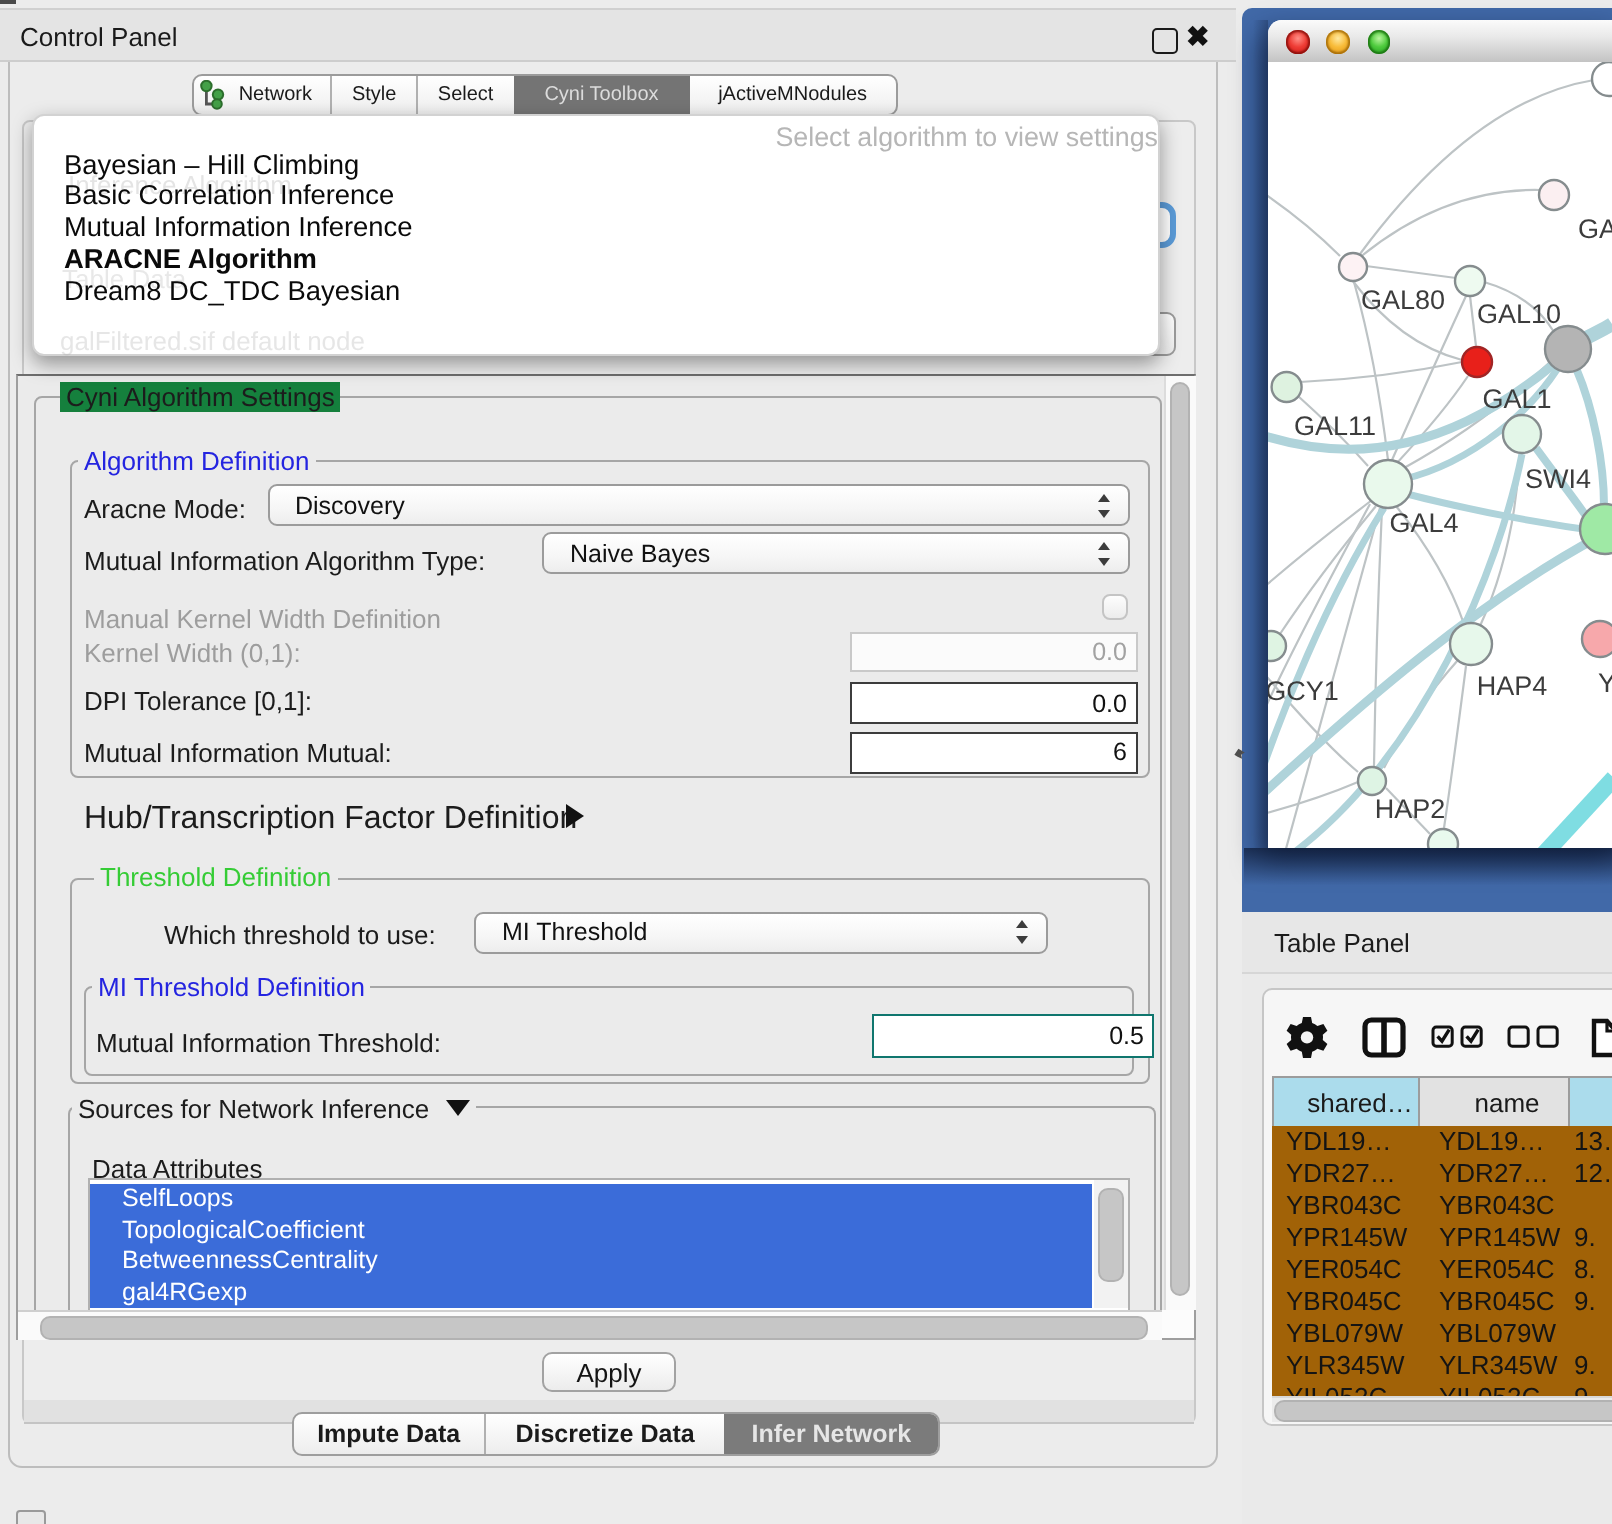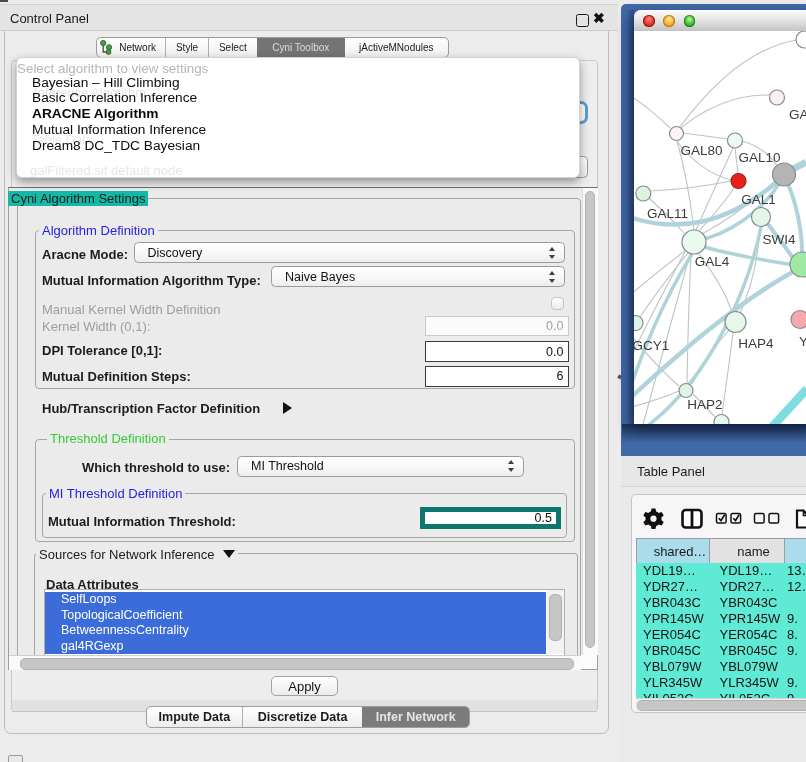--- a/index.html
+++ b/index.html
@@ -1,18 +1,18 @@
 <!DOCTYPE html>
 <html><head>
 <meta charset="utf-8">
 <style>
 html,body{margin:0;padding:0;width:806px;height:762px;background:#ececec;
   font-family:"Liberation Sans",sans-serif;overflow:hidden;position:relative}
 .abs{position:absolute}
-.lbl{position:absolute;font-size:13px;font-weight:bold;color:#1c1c1c;white-space:nowrap}
+.lbl{position:absolute;font-size:13px;font-weight:normal;color:#1c1c1c;white-space:nowrap}
 .glbl{position:absolute;font-size:13px;font-weight:normal;color:#9d9d9d;white-space:nowrap}
 .grp{position:absolute;border:1px solid #a6a6a6;border-radius:4px}
 .gcap{position:absolute;font-size:13px;color:#1c1c1c;background:#ececec;padding:0 3px;white-space:nowrap}
 .combo{position:absolute;border:1px solid #9b9b9b;border-radius:4.5px;
   background:linear-gradient(#ffffff,#f6f6f6 60%,#ededed);font-size:12.5px;color:#111;
   display:flex;align-items:center;padding-left:13px;box-sizing:border-box}
 .carr{position:absolute;right:8px;top:50%;transform:translateY(-50%);width:7px;height:14px}
 .carr:before,.carr:after{content:"";position:absolute;left:0;border-left:3.5px solid transparent;border-right:3.5px solid transparent}
 .carr:before{top:1px;border-bottom:4.5px solid #3c3c3c}
 .carr:after{bottom:1px;border-top:4.5px solid #3c3c3c}
@@ -133,21 +133,21 @@
 <rect x="129" y="9.5" width="9.6" height="9.6" rx="1.6"></rect>
 </g>
 <g stroke="#111" stroke-width="1.7" fill="none">
 <path d="M 78.8 14.2 L 81 16.6 L 84.6 10.8"></path>
 <path d="M 93.3 14.2 L 95.5 16.6 L 99.1 10.8"></path>
 </g>
 <path d="M 157 6.5 h 6.5 l 4.5 5 v 12 h -11 z" fill="#fff" stroke="#111" stroke-width="2.2"></path>
     <path d="M 163.5 6.5 v 5 h 4.5" fill="none" stroke="#111" stroke-width="1.6"></path>
 </svg>
 
-<div class="abs" style="left:635.5px;top:538px;width:170.5px;height:160px;background:#5eead4;overflow:hidden">
+<div class="abs" style="left:635.5px;top:538px;width:170.5px;height:160px;background:#a16207;overflow:hidden">
   <div class="abs" style="left:0;top:0;width:100%;height:24px;border-top:1px solid #9c9c9c;border-bottom:1px solid #9c9c9c;box-sizing:border-box">
     <div class="abs" style="left:0;top:0;width:74px;height:24px;background:#abdcec;border-left:1px solid #9c9c9c;border-right:1px solid #9c9c9c;box-sizing:border-box;display:flex;align-items:center;justify-content:center;padding-left:15px;font-size:13px;color:#1a1a1a">shared…</div>
     <div class="abs" style="left:74px;top:0;width:75px;height:24px;background:#e2e2e2;border-right:1px solid #9c9c9c;box-sizing:border-box;display:flex;align-items:center;justify-content:center;padding-left:14px;font-size:13px;color:#1a1a1a">name</div>
     <div class="abs" style="left:149px;top:0;width:22px;height:24px;background:#abdcec"></div>
   </div>
   <div class="abs" style="left:0;top:25px;width:100%;font-size:13px;color:#141414;line-height:16px">
     <div>
         <span style="position:absolute;left:7.5px">YDL19…</span>
         <span style="position:absolute;left:84px">YDL19…</span>
         <span style="position:absolute;left:151.5px">13…</span>
@@ -222,49 +222,49 @@
 
 <div class="abs" style="left:7.5px;top:187px;width:590px;height:483px;border:1px solid #9e9e9e;border-top-color:#6e6e6e;background:#ebebeb;box-sizing:border-box"></div>
 
 <div class="abs" style="left:581.5px;top:188px;width:15px;height:467px;background:#fafafa;border-left:1px solid #dcdcdc"></div>
 <div class="scthumb" style="left:584.5px;top:191px;width:8.5px;height:455px"></div>
 
 <div class="abs" style="left:8.5px;top:655px;width:572.5px;height:14px;background:#fafafa;border-top:1px solid #dcdcdc"></div>
 <div class="scthumb" style="left:20px;top:657.5px;width:552px;height:10px"></div>
 
 <div class="grp" style="left:17px;top:198px;width:561.5px;height:462px"></div>
-<div class="gcap" style="left:8px;top:190.5px;background:#14b8a6">Cyni Algorithm Settings</div>
+<div class="gcap" style="left:30px;top:190.5px;background:#15803d">Cyni Algorithm Settings</div>
 
 <div class="grp" style="left:35px;top:230px;width:538px;height:157px"></div>
 <div class="gcap" style="left:39px;top:223px;background:#ebebeb;color:#2424e0">Algorithm Definition</div>
 
 <div class="lbl" style="left:42px;top:247px">Aracne Mode:</div>
 <div class="combo" style="left:133.5px;top:242px;width:431.5px;height:21px">Discovery<span class="carr"></span></div>
 <div class="lbl" style="left:42px;top:273px">Mutual Information Algorithm Type:</div>
 <div class="combo" style="left:271px;top:266px;width:294px;height:21px">Naive Bayes<span class="carr"></span></div>
 <div class="glbl" style="left:42px;top:302px">Manual Kernel Width Definition</div>
 <div class="abs" style="left:550.5px;top:296.5px;width:11.5px;height:11.5px;background:linear-gradient(#fdfdfd,#ececec);border:1px solid #c4c4c4;border-radius:4px"></div>
 <div class="glbl" style="left:42px;top:318.5px">Kernel Width (0,1):</div>
 <div class="tfd" style="left:424.5px;top:315.5px;width:144px;height:20.5px;background:#fbfbfb;border:1px solid #c9c9c9">0.0</div>
 <div class="lbl" style="left:42px;top:343px">DPI Tolerance [0,1]:</div>
 <div class="tf" style="left:424.5px;top:341px;width:144px;height:21px;border:1.5px solid #3c3c3c">0.0</div>
-<div class="lbl" style="left:42px;top:368.5px">Mutual Definition Steps:</div>
+<div class="lbl" style="left:42px;top:368.5px">Mutual Information Mutual:</div>
 <div class="tf" style="left:424.5px;top:366px;width:144px;height:20.5px;border:1.5px solid #3c3c3c">6</div>
 
-<div class="lbl" style="left:42px;top:401px;font-size:13px">Hub/Transcription Factor Definition</div>
+<div class="lbl" style="left:42px;top:401px;font-size:16px">Hub/Transcription Factor Definition</div>
 <div class="abs" style="left:283px;top:402px;width:0;height:0;border-top:6px solid transparent;border-bottom:6px solid transparent;border-left:9px solid #111"></div>
 
 <div class="grp" style="left:35px;top:439px;width:538px;height:101px"></div>
 <div class="gcap" style="left:47px;top:431px;background:#ebebeb;color:#35cc35">Threshold Definition</div>
 <div class="lbl" style="left:82px;top:459.5px">Which threshold to use:</div>
 <div class="combo" style="left:237px;top:455.5px;width:287px;height:21px">MI Threshold<span class="carr"></span></div>
 <div class="grp" style="left:42px;top:493px;width:523px;height:43px"></div>
 <div class="gcap" style="left:46px;top:485.5px;background:#ebebeb;color:#2424e0">MI Threshold Definition</div>
 <div class="lbl" style="left:48px;top:513.5px">Mutual Information Threshold:</div>
-<div class="tf" style="left:420px;top:506.5px;width:141px;height:22px;border:5px solid #0f766e">0.5</div>
+<div class="tf" style="left:436px;top:506.5px;width:141px;height:22px;border:1px solid #0f766e">0.5</div>
 
 <div class="grp" style="left:34px;top:553px;width:541.5px;height:116px;border-bottom:none"></div>
 <div class="gcap" style="left:36px;top:546.5px;background:#ebebeb">Sources for Network Inference <span style="display:inline-block;margin-left:5px;border-left:6.5px solid transparent;border-right:6.5px solid transparent;border-top:8px solid #111;vertical-align:1px"></span></div>
 <div class="lbl" style="left:46px;top:577px;font-size:13px">Data Attributes</div>
 
 <div class="abs" style="left:44px;top:589px;width:521px;height:80px;border:1px solid #b0b0b0;background:#fff;box-sizing:border-box"></div>
 <div class="abs" style="left:45px;top:592px;width:501px;height:62px;background:#3b6cd9"></div>
 <div class="abs" style="left:61px;top:592px;font-size:12.5px;color:#fff;line-height:15.5px">SelfLoops<br>TopologicalCoefficient<br>BetweennessCentrality<br>gal4RGexp</div>
 <div class="abs" style="left:546.5px;top:590px;width:17px;height:64px;background:#f2f2f2"></div>
 <div class="scthumb" style="left:549px;top:594px;width:11px;height:45px"></div>
@@ -286,21 +286,21 @@
 <div class="abs" style="left:8px;top:755px;width:13px;height:10px;background:#e8e8e8;border:1px solid #9a9a9a;border-radius:2px"></div>
 
 <svg class="abs" style="left:617px;top:373.5px" width="6" height="6" viewBox="0 0 6 6">
     <path d="M0.2,3.4 L2.2,0.4 L5.4,2.2 L3.6,3.4 L4.0,5.4 L1.8,4.4 Z" fill="#4e4e4e"></path>
   </svg>
 
 <div class="abs" style="left:16px;top:57px;width:564px;height:121px;background:#fff;border:1px solid #d2d2d2;border-radius:6px;box-shadow:0 4px 10px rgba(0,0,0,.38);box-sizing:border-box">
   <div style="position:absolute;left:17px;top:27px;font-size:13px;color:rgba(165,165,165,.30)">Inference Algorithm</div>
 <div style="position:absolute;left:14px;top:74px;font-size:13px;color:rgba(165,165,165,.26)">Table Data</div>
 <div style="position:absolute;left:13px;top:105px;font-size:13px;color:rgba(165,165,165,.28)">galFiltered.sif default node</div>
-<div style="position:absolute;left:0;top:2.5px;width:100%;text-align:left;font-size:13.4px;color:#b6b6b6">Select algorithm to view settings</div>
+<div style="position:absolute;left:0;top:2.5px;width:100%;text-align:right;font-size:13.4px;color:#b6b6b6">Select algorithm to view settings</div>
   <div style="position:absolute;left:12px;top:16.5px;width:100%">
     <div class="popitem">Bayesian – Hill Climbing</div>
     <div class="popitem">Basic Correlation Inference</div>
+    <div class="popitem">Mutual Information Inference</div>
     <div class="popitem" style="font-weight:bold">ARACNE Algorithm</div>
-    <div class="popitem">Mutual Information Inference</div>
     <div class="popitem">Dream8 DC_TDC Bayesian</div>
   </div>
 </div>
 
 </body></html>

